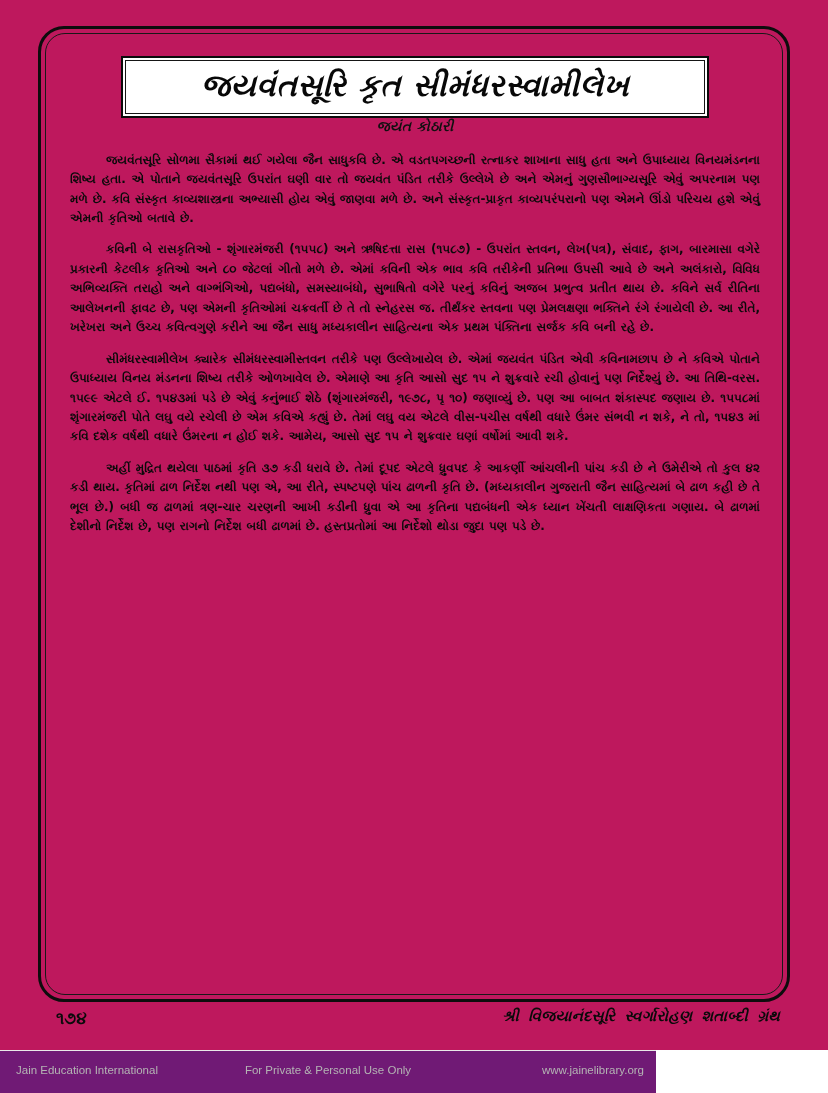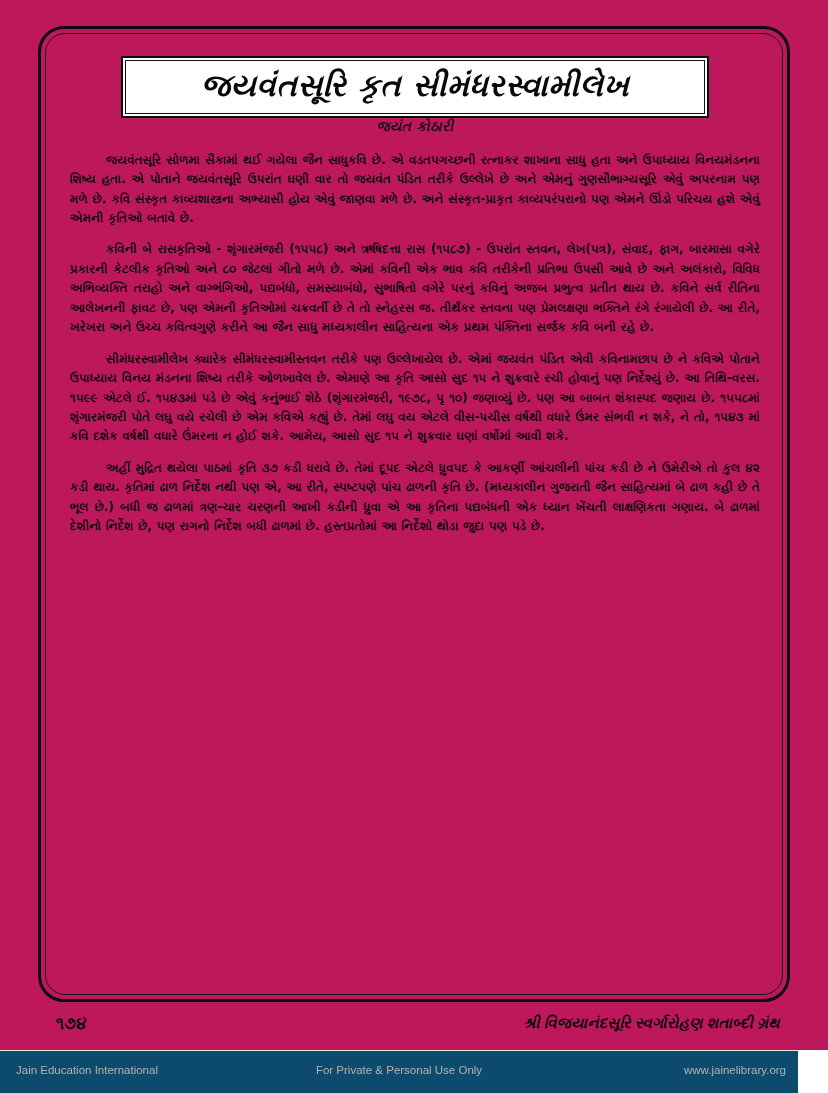--- a/index.html
+++ b/index.html
@@ -111,49 +111,49 @@
   .para:last-child { margin-bottom: 8px; }
 
   
   .page-footer {
     position: absolute;
     left: 38px;
     top: 1008px;
     width: 752px;
     height: 30px;
     display: flex;
-    align-items: center;
+    align-items: flex-start;
     justify-content: space-between;
     gap: 40px;
   }
   .page-number {
     font-family: "DejaVu Sans", "Liberation Sans", sans-serif;
     font-size: 17px;
     font-weight: bold;
     color: #0a0a0a;
     padding-left: 18px;
   }
   .book-title {
-    font-family: Liberation Serif, serif;
+    font-family: Liberation Mono, monospace;
     font-size: 15px;
     font-weight: bold;
     font-style: italic;
     color: #0a0a0a;
     padding-right: 10px;
     letter-spacing: 0.2px;
   }
 
   
   .scan-bar {
     position: absolute;
     left: 0;
     top: 1050px;
-    width: 798px;
+    width: 656px;
     height: 43px;
-    background: #0c4a6e;
+    background: #701a75;
     border-top: 1px solid #e9e9e9;
   }
   .scan-bar-inner {
     position: relative;
     width: 100%;
     height: 100%;
   }
   .scan-credit {
     position: absolute;
     top: 13px;

